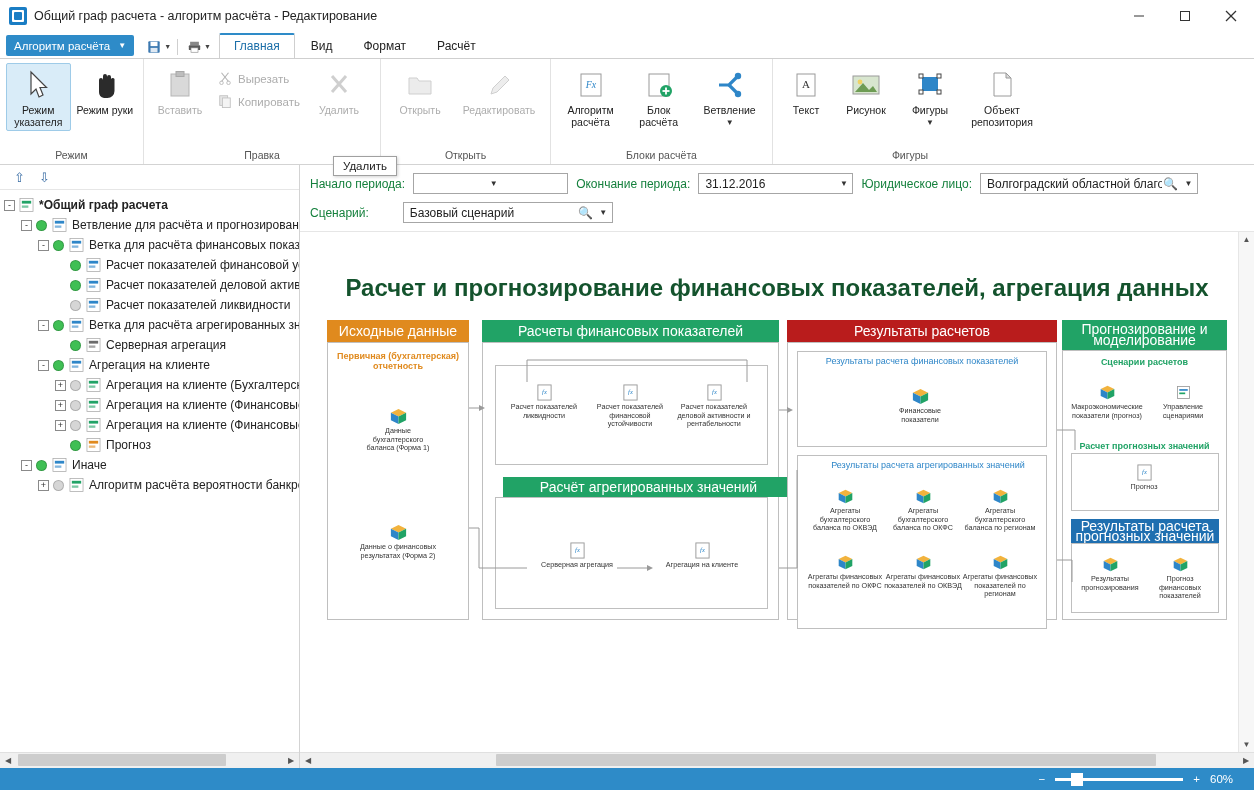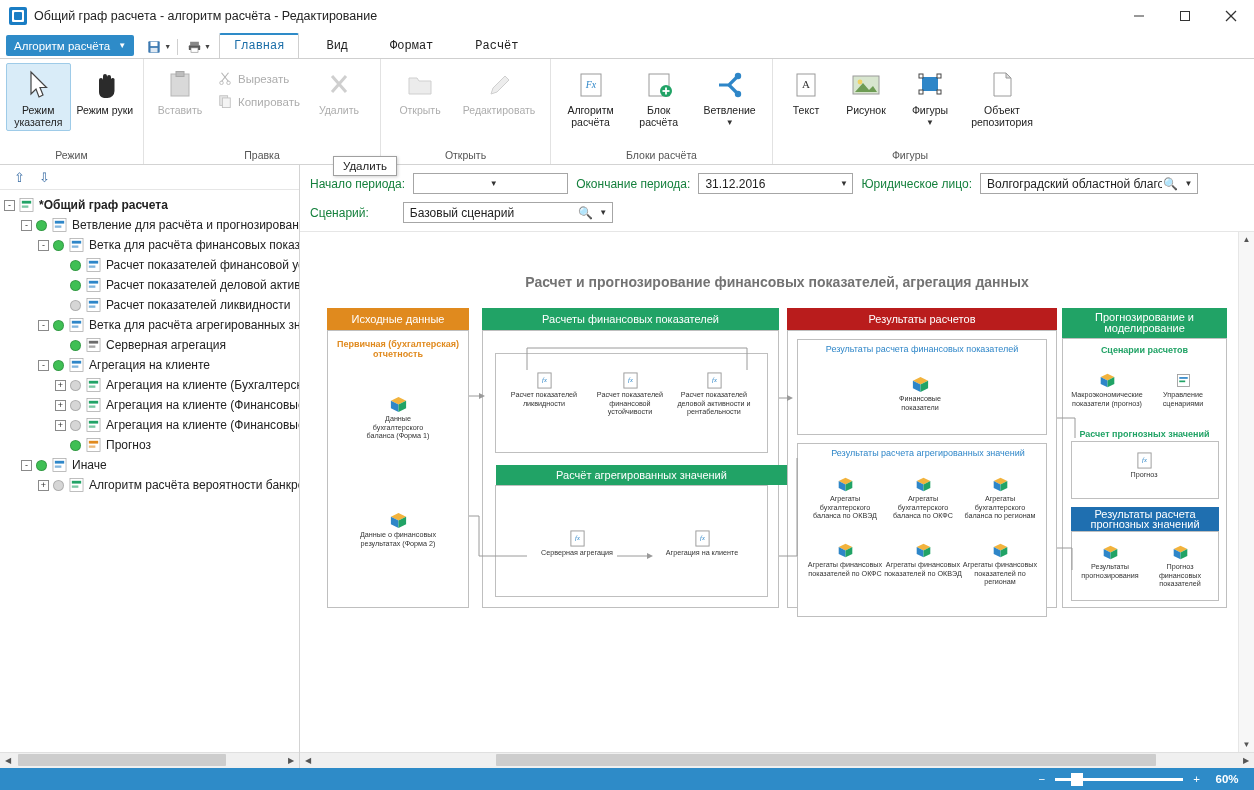--- a/index.html
+++ b/index.html
@@ -24,21 +24,21 @@
   .tabrow { height:26px; display:flex; align-items:flex-end; background:#ffffff; padding-left:6px; }
   .appmenu {
     background:#2e8bc8; color:#fff; height:21px; border-radius:2px;
     display:flex; align-items:center; padding:0 8px; font-size:11.5px; margin-bottom:2px;
   }
   .appmenu .caret { margin-left:8px; font-size:8px; }
   .qat { display:flex; align-items:center; margin:0 8px 2px 10px; gap:2px; }
   .qbtn { width:20px; height:19px; display:flex; align-items:center; justify-content:center; }
   .qcaret { font-size:7px; color:#444; margin-left:-2px; }
   .sep-v { width:1px; height:16px; background:#cfcfcf; margin:0 4px; }
-  .tabs { display:flex; align-items:flex-end; gap:12px;font-family:Liberation Mono, monospace; }
+  .tabs { display:flex; align-items:flex-end; gap:1px; }
   .tab { padding:4px 14px 5px 14px; font-size:12px; color:#222; border:1px solid transparent; border-bottom:none; }
   .tab.active { background:#fff; border-color:#cfcfcf; border-top:2px solid #2e8bc8; border-radius:2px 2px 0 0; color:#1b6ea8; }
 
   
   .ribbon { height:107px; background:#fff; border-top:1px solid #cfcfcf; border-bottom:1px solid #d3d3d3; display:flex; position:relative; }
   .rgroup { display:flex; flex-direction:column; justify-content:space-between; border-right:1px solid #e2e2e2; padding:4px 6px 0 6px; height:100%; }
   .rgroup .gitems { display:flex; align-items:flex-start; gap:2px; flex:1; }
   .rgroup .gtitle { text-align:center; font-size:10.5px; color:#555; padding-bottom:3px; }
   .bigbtn { width:62px; display:flex; flex-direction:column; align-items:center; padding:4px 2px 2px 2px; border:1px solid transparent; border-radius:2px; }
   .bigbtn.selected { background:#d9ecf8; border-color:#9ecbe8; }
@@ -78,47 +78,47 @@
   .paramsbar { padding:8px 10px 6px 10px; border-bottom:1px solid #e6e6e6; }
   .prow { display:flex; align-items:center; gap:8px; margin-bottom:8px; font-size:12px; }
   .prow:last-child { margin-bottom:2px; }
   .plabel { color:#15803d; }
   .field { height:21px; border:1px solid #a6a6a6; background:#fff; display:flex; align-items:center; padding:0 0 0 6px; font-size:12px; }
   .field .val { flex:1; white-space:nowrap; overflow:hidden; }
   .btn-caret { width:17px; height:19px; display:flex; align-items:center; justify-content:center; font-size:8px; color:#333; }
   .mag { width:18px; display:flex; align-items:center; justify-content:center; color:#1a7dc4; font-size:12px; }
 
   .canvas-wrap { flex:1; position:relative; overflow:hidden; background:#fff; }
-  .diagram-title { text-align:center; font-size:14px; color:#737373; font-weight:bold; margin-top:42px; }
+  .diagram-title { text-align:center; font-size:24px; color:#14532d; font-weight:bold; margin-top:42px; }
 
   
   .diagram { position:relative; margin:18px auto 0 auto; width:900px; height:320px; }
   .col { position:absolute; top:0; }
-  .colhdr { height:22px; color:#fff; font-size:11px; display:flex; align-items:center; justify-content:center; text-align:center; }
+  .colhdr { height:22px; color:#fff; font-size:14px; display:flex; align-items:center; justify-content:center; text-align:center; }
   .panel { border:1px solid #bfbfbf; background:#fff; }
   .subhdr { font-size:9px; text-align:center; padding:4px 2px 2px 2px; }
   .node { position:absolute; width:78px; text-align:center; font-size:7.2px; line-height:8.6px; color:#333; }
   .node .nico { height:22px; display:flex; align-items:center; justify-content:center; }
   .grp-green { background:#21a366; }
   .grp-orange { background:#e08a1e; }
   .grp-blue { background:#b91c1c; }
   .grp-darkblue { background:#1f6fb0; }
 
   
   .hsb { height:16px; background:#f0f0f0; border-top:1px solid #e0e0e0; display:flex; align-items:center; }
   .sb-arrow { width:16px; height:15px; display:flex; align-items:center; justify-content:center; font-size:8px; color:#555; }
   .sb-track { flex:1; height:15px; position:relative; }
   .sb-thumb { position:absolute; top:1px; height:12px; background:#cdcdcd; border-radius:1px; }
   .vsb { position:absolute; right:0; top:0; width:16px; bottom:0; background:#f7f7f7; border-left:1px solid #e6e6e6; display:flex; flex-direction:column; align-items:center; }
 
   
   .statusbar { height:22px; background:#2e8bc8; display:flex; align-items:center; justify-content:flex-end; color:#fff; font-size:11.5px; padding-right:10px; gap:10px; }
   .zoomtrack { width:128px; height:3px; background:#ffffff; position:relative; }
   .zoomthumb { position:absolute; top:-5px; left:16px; width:12px; height:13px; background:#ffffff; }
-  .zoomlbl { width:34px; text-align:center;font-weight:bold; }
+  .zoomlbl { width:34px; text-align:left; }
 </style>
 </head>
 <body>
 
 <div class="app">
 
   <div class="titlebar">
     <div class="app-icon"></div>
     <div class="title">Общий граф расчета - алгоритм расчёта - Редактирование</div>
     <div class="spacer"></div>
@@ -606,21 +606,21 @@
               <div class="node" style="left:192px; top:38px;">
                 <div class="nico">
                   <svg width="17" height="17" viewBox="0 0 18 18">
                       <rect x="2" y="1" width="14" height="16" fill="#fff" stroke="#9a9a9a"></rect>
                       <text x="9" y="11" font-size="7" fill="#2e86c8" text-anchor="middle" font-family="Liberation Serif, serif" font-style="italic">fx</text>
                     </svg>
                 </div>
                 <div>Расчет показателей деловой активности и рентабельности</div>
               </div>
 
-              <div class="colhdr grp-green" style="position:absolute; left:13px; top:134px; width:291px; height:20px;">Расчёт агрегированных значений</div>
+              <div class="colhdr grp-green" style="position:absolute; left:20px; top:134px; width:291px; height:20px;">Расчёт агрегированных значений</div>
               <div class="panel" style="position:absolute; left:12px; top:154px; width:273px; height:112px;"></div>
               <div class="node" style="left:55px; top:196px;">
                 <div class="nico">
                   <svg width="17" height="17" viewBox="0 0 18 18">
                       <rect x="2" y="1" width="14" height="16" fill="#fff" stroke="#9a9a9a"></rect>
                       <text x="9" y="11" font-size="7" fill="#2e86c8" text-anchor="middle" font-family="Liberation Serif, serif" font-style="italic">fx</text>
                     </svg>
                 </div>
                 <div>Серверная агрегация</div>
               </div>

